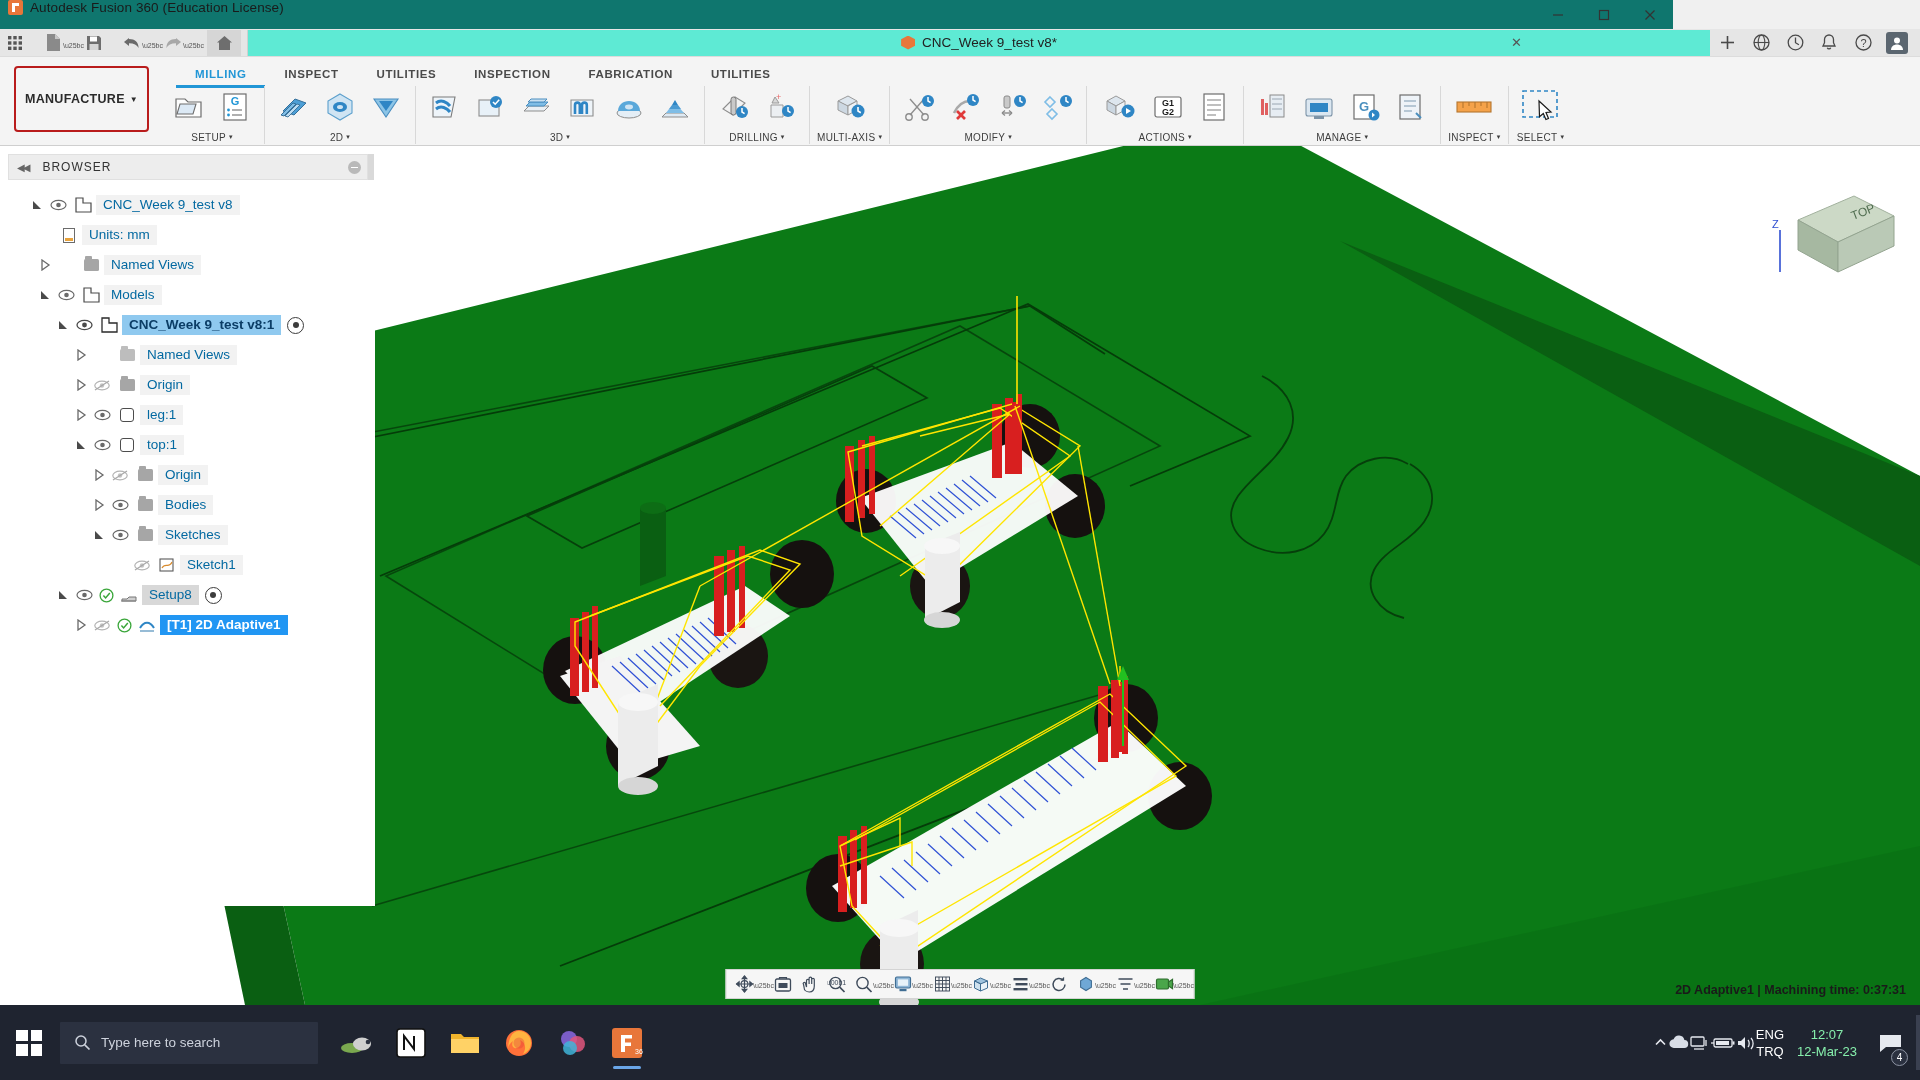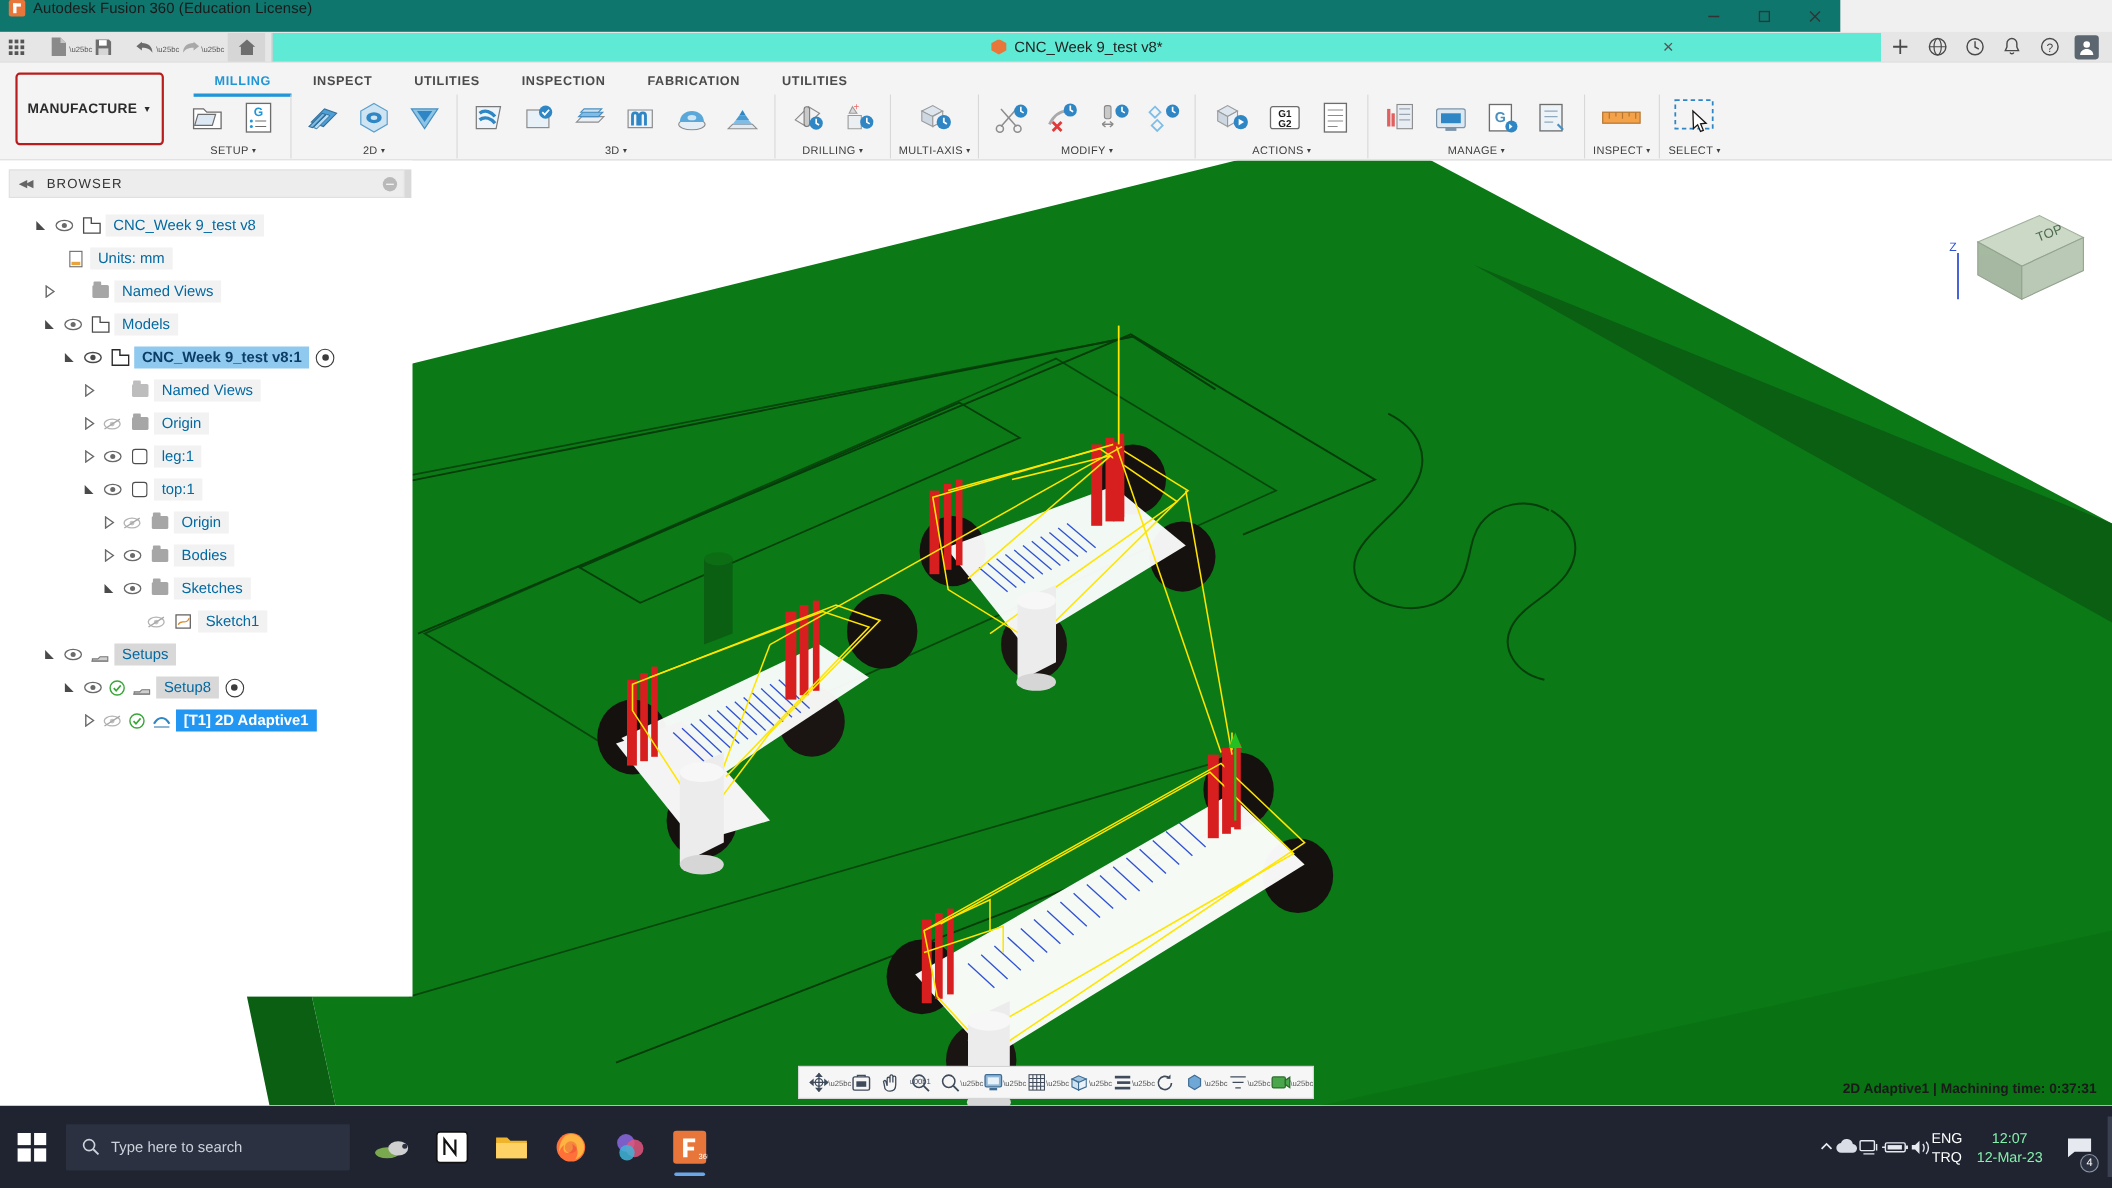--- a/index.html
+++ b/index.html
@@ -1199,40 +1199,20 @@
           </span>
         <span class="ico">
             <svg width="16" height="15" viewBox="0 0 16 15">
               <rect x="1" y="1" width="13" height="12" fill="#fff" stroke="#5a5a5a" stroke-width="1.1"></rect>
               <path d="M3 10 C6 4, 10 11, 13 4" fill="none" stroke="#d88b2e" stroke-width="1.2"></path>
             </svg>
           </span>
         <span class="lbl">Sketch1</span>
       </div>
 
-      <div class="row semi" style="padding-left:36px;">
-        <span class="tri">
-            <svg width="12" height="12" viewBox="0 0 12 12">
-              <path d="M2 2 L10 10 L2 10 Z" fill="#4a4a4a"></path>
-            </svg>
-          </span>
-        <span class="eye">
-            <svg width="17" height="12" viewBox="0 0 17 12">
-              <ellipse cx="8.5" cy="6" rx="7.5" ry="4.6" fill="none" stroke="#6a6a6a" stroke-width="1.2"></ellipse>
-              <circle cx="8.5" cy="6" r="2.3" fill="#6a6a6a"></circle>
-            </svg>
-          </span>
-        <span class="ico">
-            <svg width="18" height="15" viewBox="0 0 18 15">
-              <path d="M2 11h5l2-2h7v4H2z" fill="#cfcfcf" stroke="#777" stroke-width="1"></path>
-              <path d="M1 13h15" stroke="#888" stroke-width="1.2"></path>
-            </svg>
-          </span>
-        <span class="lbl">Setups</span>
-      </div>
 
       <div class="row semi" style="padding-left:54px;">
         <span class="tri">
             <svg width="12" height="12" viewBox="0 0 12 12">
               <path d="M2 2 L10 10 L2 10 Z" fill="#4a4a4a"></path>
             </svg>
           </span>
         <span class="eye">
             <svg width="17" height="12" viewBox="0 0 17 12">
               <ellipse cx="8.5" cy="6" rx="7.5" ry="4.6" fill="none" stroke="#6a6a6a" stroke-width="1.2"></ellipse>

